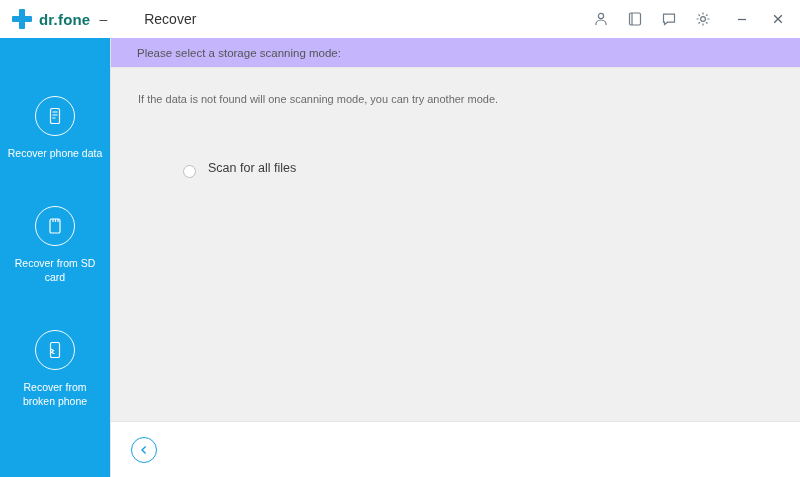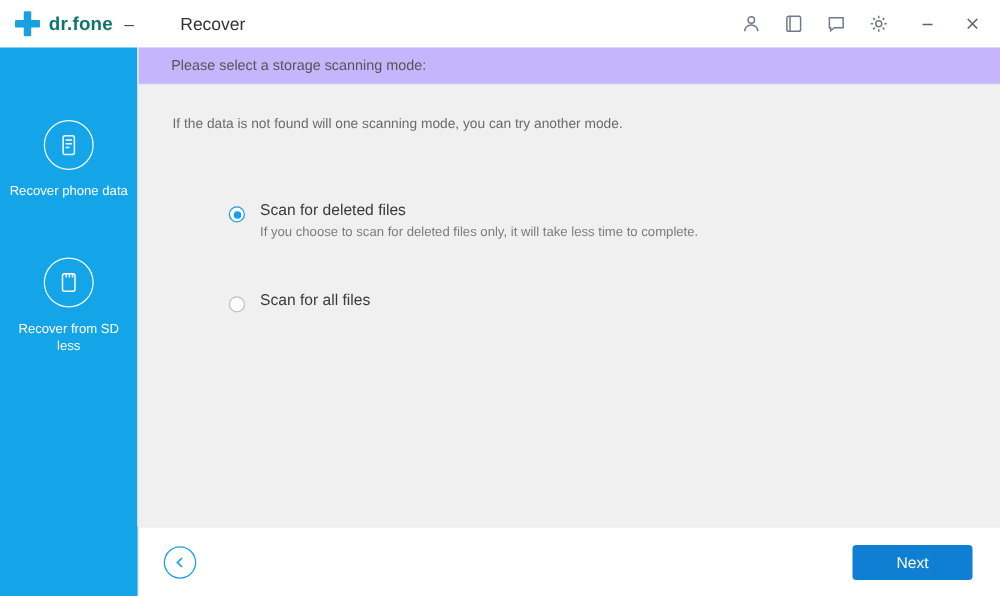--- a/index.html
+++ b/index.html
@@ -309,57 +309,58 @@
         <span class="side-label">Recover phone data</span>
       </div>
 
       <div class="side-item">
         <span class="side-ico">
           <svg width="20" height="20" viewBox="0 0 20 20" fill="none" stroke="currentColor" stroke-width="1.2">
             <rect x="5" y="3" width="10" height="14" rx="1.6"></rect>
             <path d="M8 3v3M10.5 3v3M13 3v3"></path>
           </svg>
         </span>
-        <span class="side-label">Recover from SD less</span>
-      </div>
-
+        <span class="side-label">Recover from SD card</span>
+      </div>
+
+      <div class="side-item">
+        <span class="side-ico">
+          <svg width="20" height="20" viewBox="0 0 20 20" fill="none" stroke="currentColor" stroke-width="1.2">
+            <rect x="5.5" y="2.5" width="9" height="15" rx="1.6"></rect>
+            <path d="M5.5 9l3 1.4-2 2.1 3 1.2"></path>
+          </svg>
+        </span>
+        <span class="side-label">Recover from broken phone</span>
+      </div>
     </div>
 
     <div class="content">
       <div class="content-head">Please select a storage scanning mode:</div>
 
       <div class="panel">
         <div class="hint">If the data is not found will one scanning mode, you can try another mode.</div>
 
         <div class="options">
 
-          <div class="option">
-            <span class="radio checked"></span>
-            <span class="opt-text">
-              <span class="opt-title">Scan for deleted files</span>
-              <span class="opt-desc">If you choose to scan for deleted files only, it will take less time to complete.</span>
-            </span>
-          </div>
 
           <div class="option">
             <span class="radio"></span>
             <span class="opt-text">
               <span class="opt-title">Scan for all files</span>
             </span>
           </div>
 
         </div>
       </div>
 
       <div class="footer">
         <span class="back-btn">
           <svg width="14" height="14" viewBox="0 0 14 14" fill="none" stroke="currentColor" stroke-width="1.4">
             <path d="M8.6 3.4L5 7l3.6 3.6"></path>
           </svg>
         </span>
         <span class="footer-spacer"></span>
-        <button class="next-btn">Next</button>
       </div>
     </div>
   </div>
 
   <div class="bottom-strip"></div>
 </div>
 
 </body></html>

